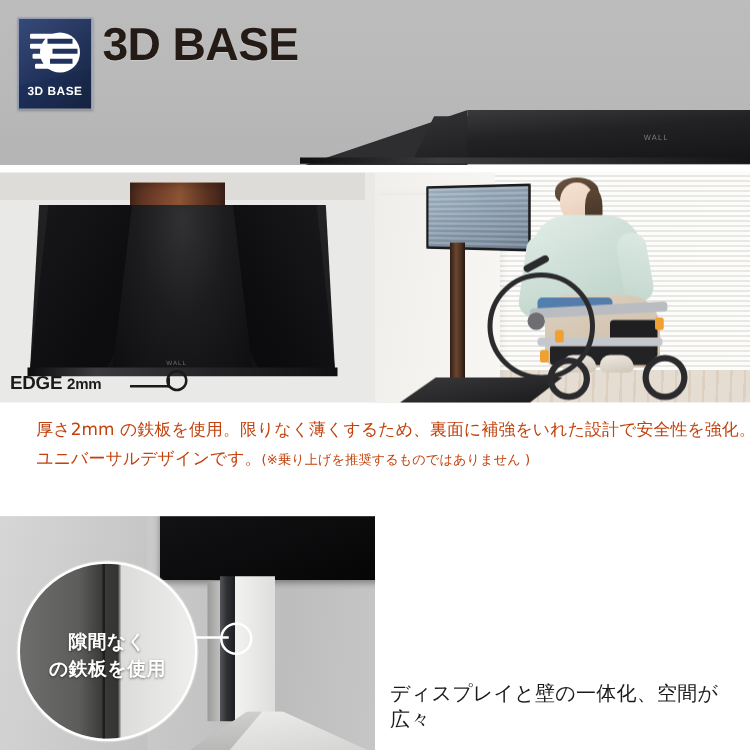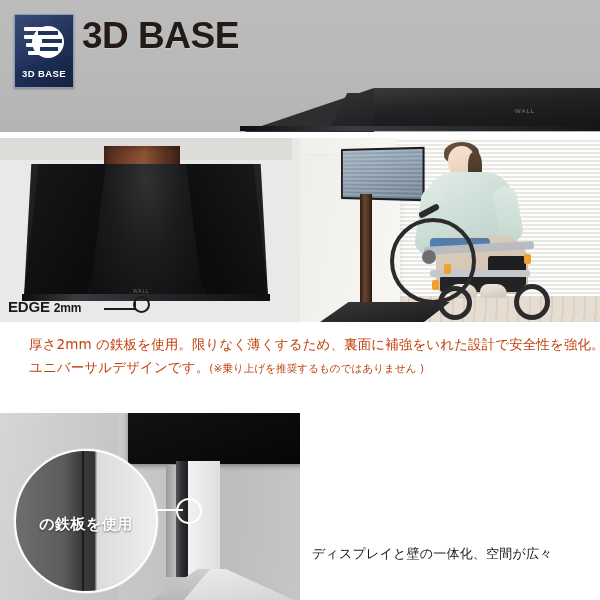--- a/index.html
+++ b/index.html
@@ -247,21 +247,21 @@
   .bl-mag-text{
     position:absolute;left:0;right:0;top:52%;transform:translateY(-50%);
     text-align:center;color:#ffffff;
     font-family:"DejaVu Sans","Liberation Sans",sans-serif;
     font-size:15px;font-weight:bold;line-height:22px;letter-spacing:.5px;
     text-shadow:0 1px 2px rgba(0,0,0,.5);
   }
   .br-caption{
     position:absolute;left:312px;top:545px;
     font-family:"DejaVu Sans","Liberation Sans",sans-serif;
-    font-size:13px;color:#1a1a1a;letter-spacing:.2px;
+    font-size:16px;color:#1a1a1a;letter-spacing:.2px;
   }
 </style>
 </head>
 <body>
 
 <div class="page">
 
   <div class="header">
 
     <div class="logo-badge">
@@ -360,20 +360,21 @@
       <div class="bl-standside"></div>
       <div class="bl-pole"></div>
       <div class="bl-standface"></div>
       <div class="bl-foot"></div>
       <div class="bl-foot2"></div>
       <div class="bl-leader"></div>
       <div class="bl-smallcircle"></div>
       <div class="bl-magnifier">
         <div class="seam"></div>
         <div class="bl-mag-text">
+          <div>隙間なく</div>
           <div>の鉄板を使用</div>
         </div>
       </div>
     </div>
   </div>
 
   <div class="br-caption">ディスプレイと壁の一体化、空間が広々</div>
 
 </div>
 

